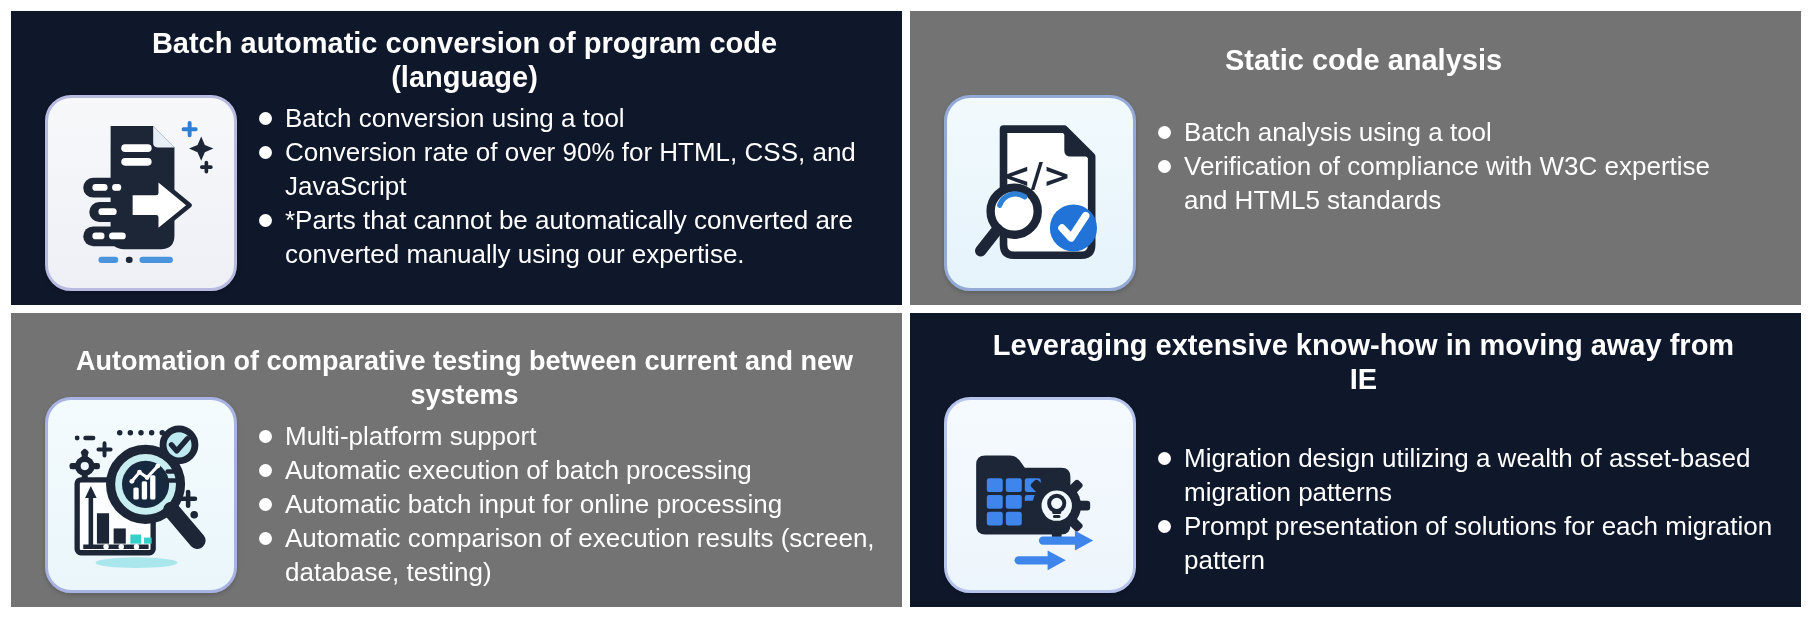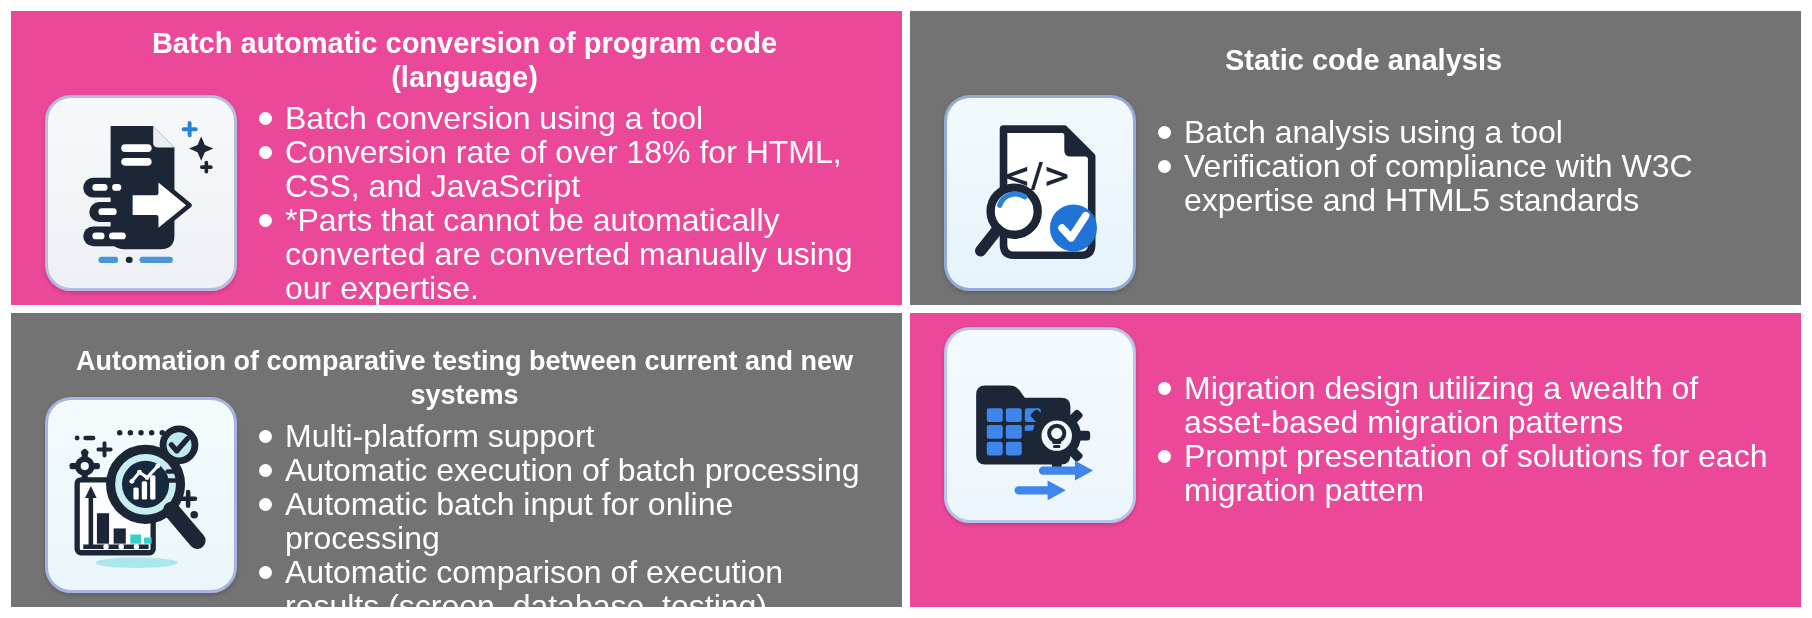--- a/index.html
+++ b/index.html
@@ -1,35 +1,35 @@
 <!DOCTYPE html>
 <html><head>
 <meta charset="utf-8">
 <style>
   html,body{margin:0;padding:0;background:#ffffff;}
   body{width:1812px;height:618px;position:relative;font-family:"Liberation Sans",sans-serif;}
   .grid{position:absolute;inset:0;padding:11px;display:grid;
         grid-template-columns:1fr 1fr;grid-template-rows:1fr 1fr;gap:8px;box-sizing:border-box;}
   .panel{color:#fff;box-sizing:border-box;padding:14px 18px 0 34px;overflow:hidden;}
-  .panel.blue{background:#ec4899;}
+  .panel.blue{background:#0f172a;}
   .panel.gray{background:#737373;}
   .title{height:70px;display:flex;align-items:center;justify-content:center;}
   .title span{display:inline-block;text-align:center;font-weight:bold;font-size:29px;line-height:34px;}
   .p0 .title span{max-width:740px;}
   .p2 .title span{max-width:830px;font-size:27px;margin-top:32px;}
   .p3 .title span{max-width:760px;}
   .body{display:flex;align-items:flex-start;}
   .icon-card{flex:none;width:192px;height:196px;border-radius:26px;border:3px solid #aab3de;
              display:flex;align-items:center;justify-content:center;box-sizing:border-box;
              box-shadow:0 2px 4px rgba(0,0,0,0.18);}
   .p0 .icon-card{background:linear-gradient(#f7f8fa,#eef0f6);border-color:#b8badf;}
   .p1 .icon-card{background:linear-gradient(#f2fafd,#e5f3fb);border-color:#93a9d6;}
   .p2 .icon-card{background:linear-gradient(#f4fbfd,#eaf6fb);border-color:#a9b3e3;}
   .p3 .icon-card{background:linear-gradient(#f5fafe,#edf5fc);border-color:#b6c3ea;}
-  .bullets{list-style:none;margin:8px;padding:0;margin-left:22px;font-size:32px;line-height:34px;}
+  .bullets{list-style:none;margin:8px;padding:0;margin-left:22px;font-size:26px;line-height:34px;}
   .p0 .bullets{margin-top:6px;}
   .p1 .bullets{margin-top:20px;}
   .p2 .bullets{margin-top:22px;}
   .p3 .bullets{margin-top:44px;}
   .bullets li{display:flex;}
   .dot{flex:none;width:13px;height:13px;border-radius:50%;background:#fff;margin:11px 13px 0 0;}
   .li-text{display:inline-block;}
   .p0 .li-text{max-width:580px;}
   .p1 .li-text{max-width:540px;}
   .p2 .li-text{max-width:600px;}
@@ -73,21 +73,21 @@
           <rect x="49" y="92" width="22" height="4" rx="2" fill="#4a94dd"></rect>
         </svg>
       </div>
       <ul class="bullets">
         <li>
             <span class="dot"></span>
             <span class="li-text">Batch conversion using a tool</span>
           </li>
         <li>
             <span class="dot"></span>
-            <span class="li-text">Conversion rate of over 18% for HTML, CSS, and JavaScript</span>
+            <span class="li-text">Conversion rate of over 90% for HTML, CSS, and JavaScript</span>
           </li>
         <li>
             <span class="dot"></span>
             <span class="li-text">*Parts that cannot be automatically converted are converted manually using our expertise.</span>
           </li>
       </ul>
     </div>
   </section>
 
   <section class="panel gray p1">
@@ -204,20 +204,23 @@
           </li>
         <li>
             <span class="dot"></span>
             <span class="li-text">Automatic comparison of execution results (screen, database, testing)</span>
           </li>
       </ul>
     </div>
   </section>
 
   <section class="panel blue p3">
+    <div class="title">
+      <span>Leveraging extensive know-how in moving away from IE</span>
+    </div>
     <div class="body">
       <div class="icon-card">
         <svg width="152" height="154" viewBox="0 0 100 100">
 
           <path d="M8 70 V30 q0 -6 6 -6 h16 q4 0 6.5 3.2 L40 32 h24 q6 0 6 6 v32 q0 6 -6 6 H14 q-6 0 -6 -6 z" fill="#1c2636"></path>
 
           <g fill="#3f86ec">
             <rect x="15" y="39" width="10.5" height="9" rx="1.5"></rect>
               <rect x="27.5" y="39" width="10.5" height="9" rx="1.5"></rect>
               <rect x="40" y="39" width="10.5" height="9" rx="1.5"></rect>

